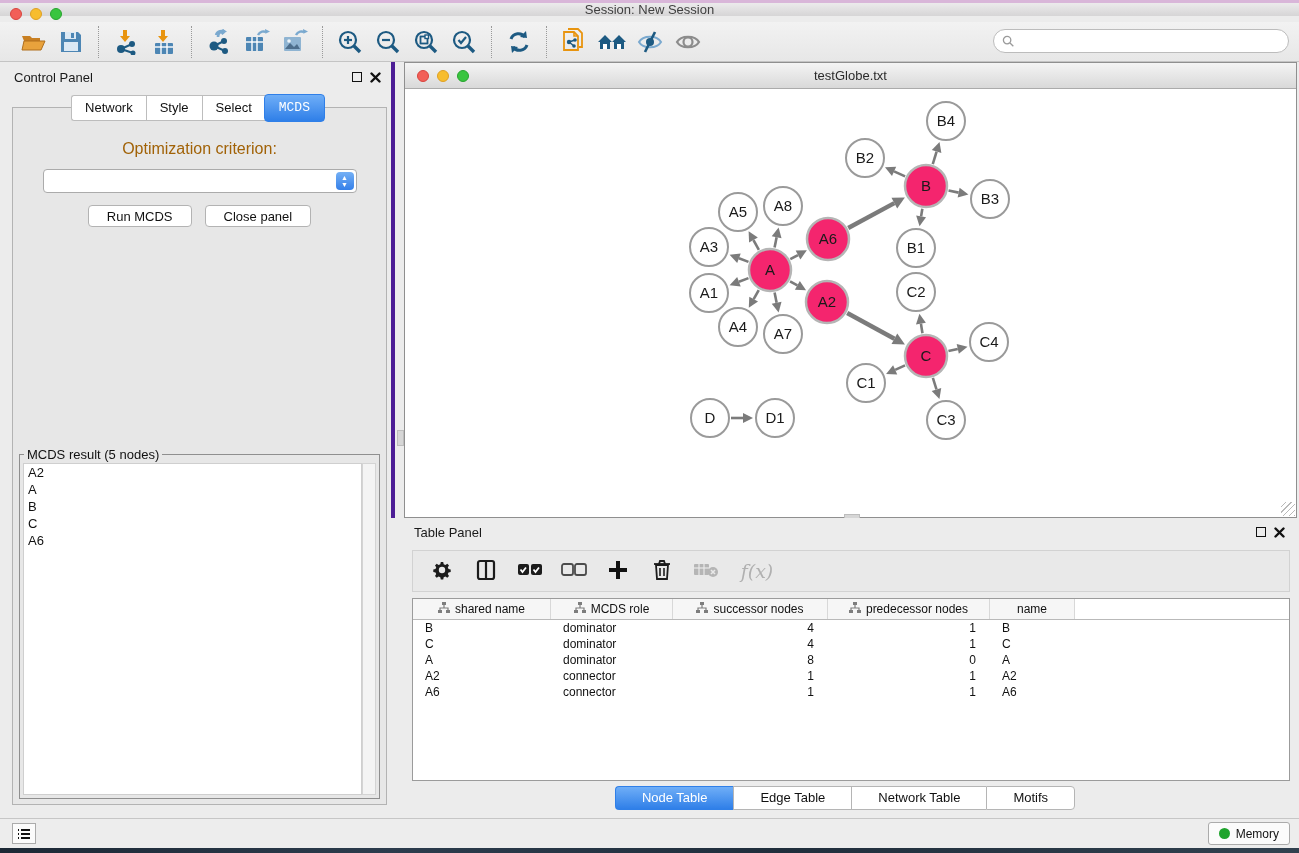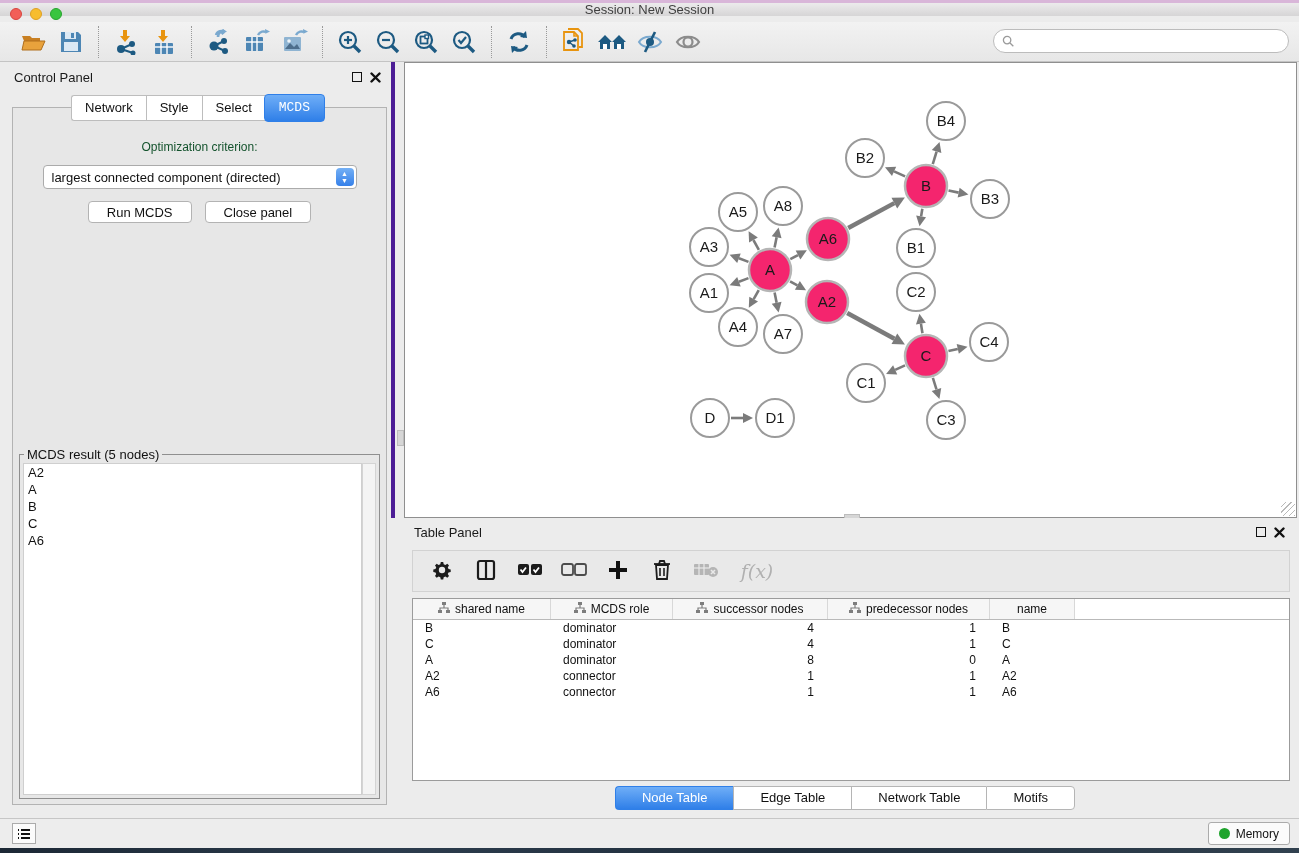--- a/index.html
+++ b/index.html
@@ -40,21 +40,21 @@
 
   .cp-tabs { position:absolute; top:33px; left:0; width:100%; display:flex; justify-content:center; z-index:3; }
   .cp-tab { background:#fff; border:1px solid #bdbdbd; border-right:none; padding:4px 13px 5px;
     font-size:13px; color:#111; }
   .cp-tab:first-child { border-radius:3px 0 0 3px; }
   .cp-tab:last-child { border-right:1px solid #bdbdbd; border-radius:0 3px 3px 0;font-family:Liberation Mono, monospace; }
   .cp-tab.active { background:linear-gradient(#6faef7,#2f7fe8); color:#fff; border-color:#2f7fe8; border-radius:4px; padding:5px 14px 6px; margin:-1px -1px; }
 
   .cp-content { position:absolute; top:45px; left:8px; width:375px; height:698px;
     background:#e7e7e7; border:1px solid #b3b3b3; z-index:1; }
-  .opt-label { text-align:center; margin-top:32px; font-size:12px; color:#14532d; }
+  .opt-label { text-align:center; margin-top:32px; font-size:16px; color:#a16207; }
   .select-box { margin:11px auto 0; width:314px; height:24px; background:#fff;
     border:1px solid #ababab; border-radius:4px; display:flex; align-items:center; position:relative; }
   .select-box .sel-text { padding-left:8px; font-size:13px; color:#111; flex:1; }
   .stepper { position:absolute; right:2px; top:2px; width:18px; height:18px;
     background:linear-gradient(#74b0f5,#3580e9); border-radius:4px;
     display:flex; flex-direction:column; align-items:center; justify-content:center; color:#fff; }
   .stepper span { font-size:7px; line-height:7px; }
   .btn-row { display:flex; justify-content:center; gap:13px; margin-top:12px; }
   .mac-btn { background:#fff; border:1px solid #b3b3b3; border-radius:4px; height:22px;
     padding:0 18px; font-size:13px; color:#111; display:flex; align-items:center; }
@@ -339,21 +339,20 @@
   </div>
   <div class="cp-tabs" id="cp-tabs">
       <div class="cp-tab">Network</div>
       <div class="cp-tab">Style</div>
       <div class="cp-tab">Select</div>
       <div class="cp-tab active">MCDS</div>
     </div>
   <div class="cp-content">
     <div class="opt-label">Optimization criterion:</div>
     <div class="select-box">
-      <span class="sel-text">largest connected component (directed)</span>
       <span class="stepper">
           <span>▲</span>
           <span>▼</span>
         </span>
     </div>
     <div class="btn-row">
       <div class="mac-btn">Run MCDS</div>
       <div class="mac-btn">Close panel</div>
     </div>
     <div class="result-fieldset">
@@ -364,20 +363,28 @@
           <div class="result-item">B</div>
           <div class="result-item">C</div>
           <div class="result-item">A6</div>
         </div>
       <div class="result-scroll"></div>
     </div>
   </div>
 </div>
 
 <div class="net-window">
+  <div class="net-titlebar">
+    <div class="traffic">
+      <div class="dot red"></div>
+      <div class="dot yellow"></div>
+      <div class="dot green"></div>
+    </div>
+    <div class="net-title">testGlobe.txt</div>
+  </div>
   <div class="net-canvas">
     <svg id="graph-svg" width="891" height="428">
         <line x1="353.8892211130393" y1="160.86171326738372" x2="348.4584749731627" y2="151.0184858888574" stroke="#7b7b7b" stroke-width="2.6"></line>
         <polygon points="343.6277015440494,142.26270904858947 352.83636339329666,148.60309917430075 344.08058655302875,153.43387260341407" fill="#7b7b7b"></polygon>
         <line x1="369.5783782586724" y1="158.46029164961277" x2="371.63008242271667" y2="148.35959422662572" stroke="#7b7b7b" stroke-width="2.6"></line>
         <polygon points="373.6206816656177,138.55972103080518 376.5300190206269,149.35489384807624 366.7301458248064,147.3642946051752" fill="#7b7b7b"></polygon>
         <line x1="343.4789624129428" y1="172.88551041799482" x2="333.94231316460133" y2="169.2897246358333" stroke="#7b7b7b" stroke-width="2.6"></line>
         <polygon points="324.5853403006634,165.76168568713538 335.7063326389503,164.61123820386433 332.17829369025236,173.96821106780226" fill="#7b7b7b"></polygon>
         <line x1="343.4789624129428" y1="189.11448958200518" x2="333.94231316460133" y2="192.7102753641667" stroke="#7b7b7b" stroke-width="2.6"></line>
         <polygon points="324.5853403006634,196.23831431286462 332.17829369025236,188.03178893219774 335.7063326389503,197.38876179613567" fill="#7b7b7b"></polygon>

